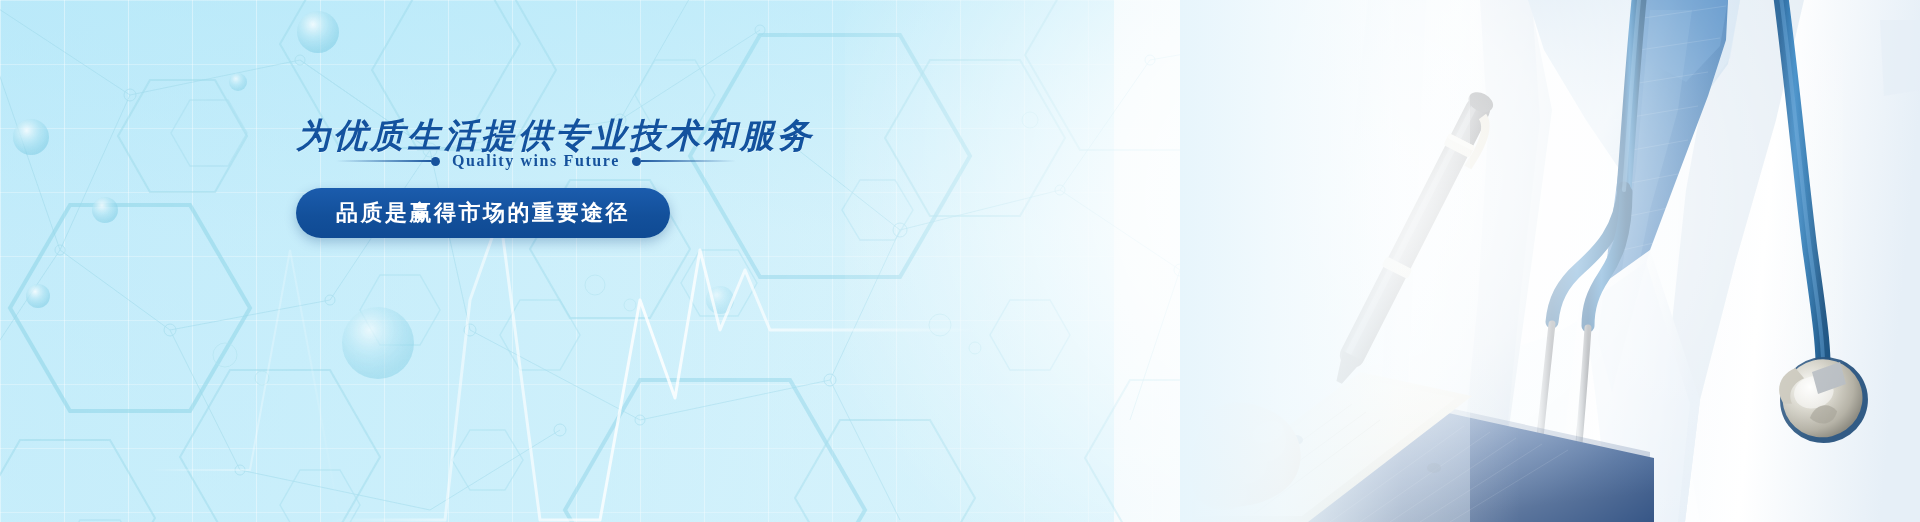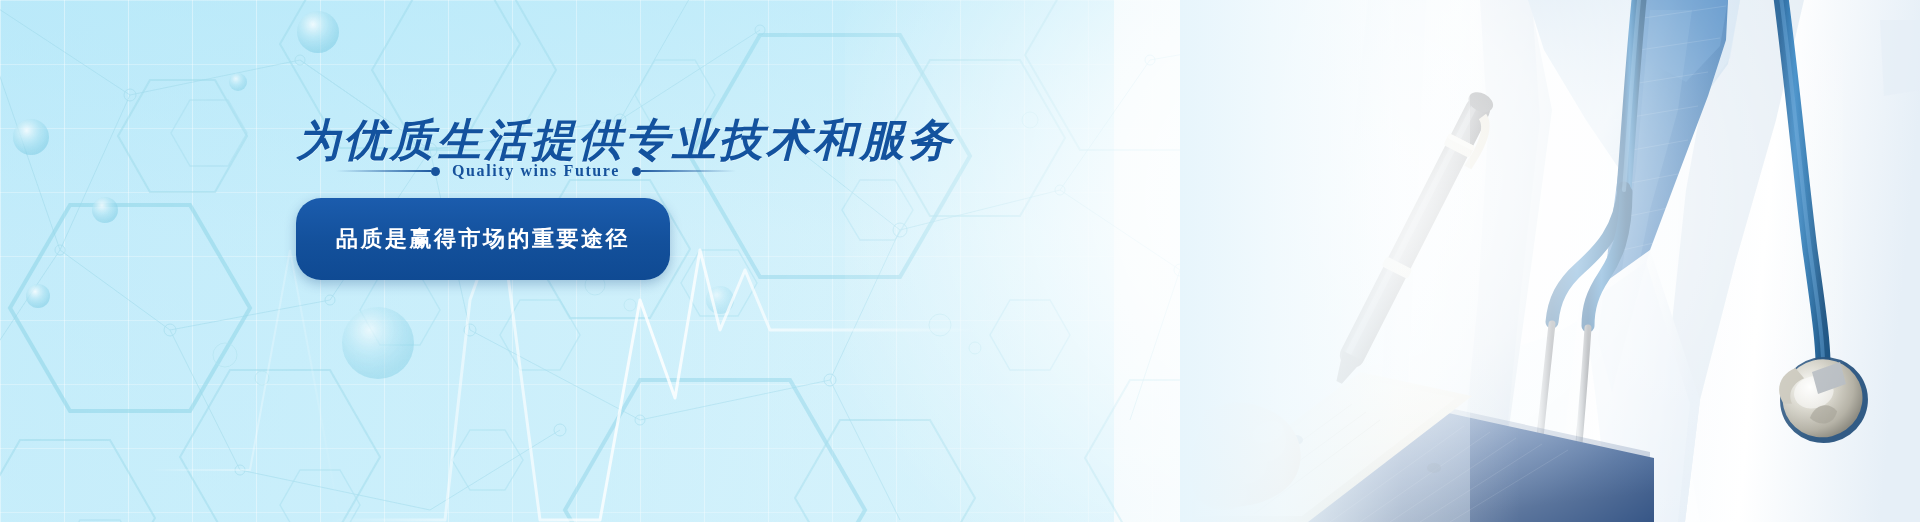--- a/index.html
+++ b/index.html
@@ -95,21 +95,21 @@
   }
 
   
   .content {
     position: absolute;
     left: 296px;
     top: 118px;
     z-index: 60;
   }
   .headline {
-    font-size: 44px;
+    font-size: 34px;
     font-weight: 700;
     font-style: italic;
     letter-spacing: 3px;
     color: #13529e;
     line-height: 1;
     white-space: nowrap;
     text-shadow: 0 1px 0 rgba(255,255,255,0.35);
   }
   .tagline-row {
     display: flex;
@@ -141,21 +141,21 @@
     white-space: nowrap;
     padding: 0 12px;
     flex: 0 0 auto;
   }
   .pill {
     margin-top: 18px;
     display: inline-flex;
     align-items: center;
     justify-content: center;
     height: 50px;
-    padding: 16px 40px;
+    padding: 0 40px;
     border-radius: 25px;
     background: linear-gradient(180deg, #1b5cad 0%, #13509b 55%, #0f4a93 100%);
     box-shadow: 0 4px 12px rgba(12,62,126,0.28);
   }
   .pill-text {
     color: #ffffff;
     font-size: 22px;
     font-weight: 700;
     letter-spacing: 2.5px;
     white-space: nowrap;

